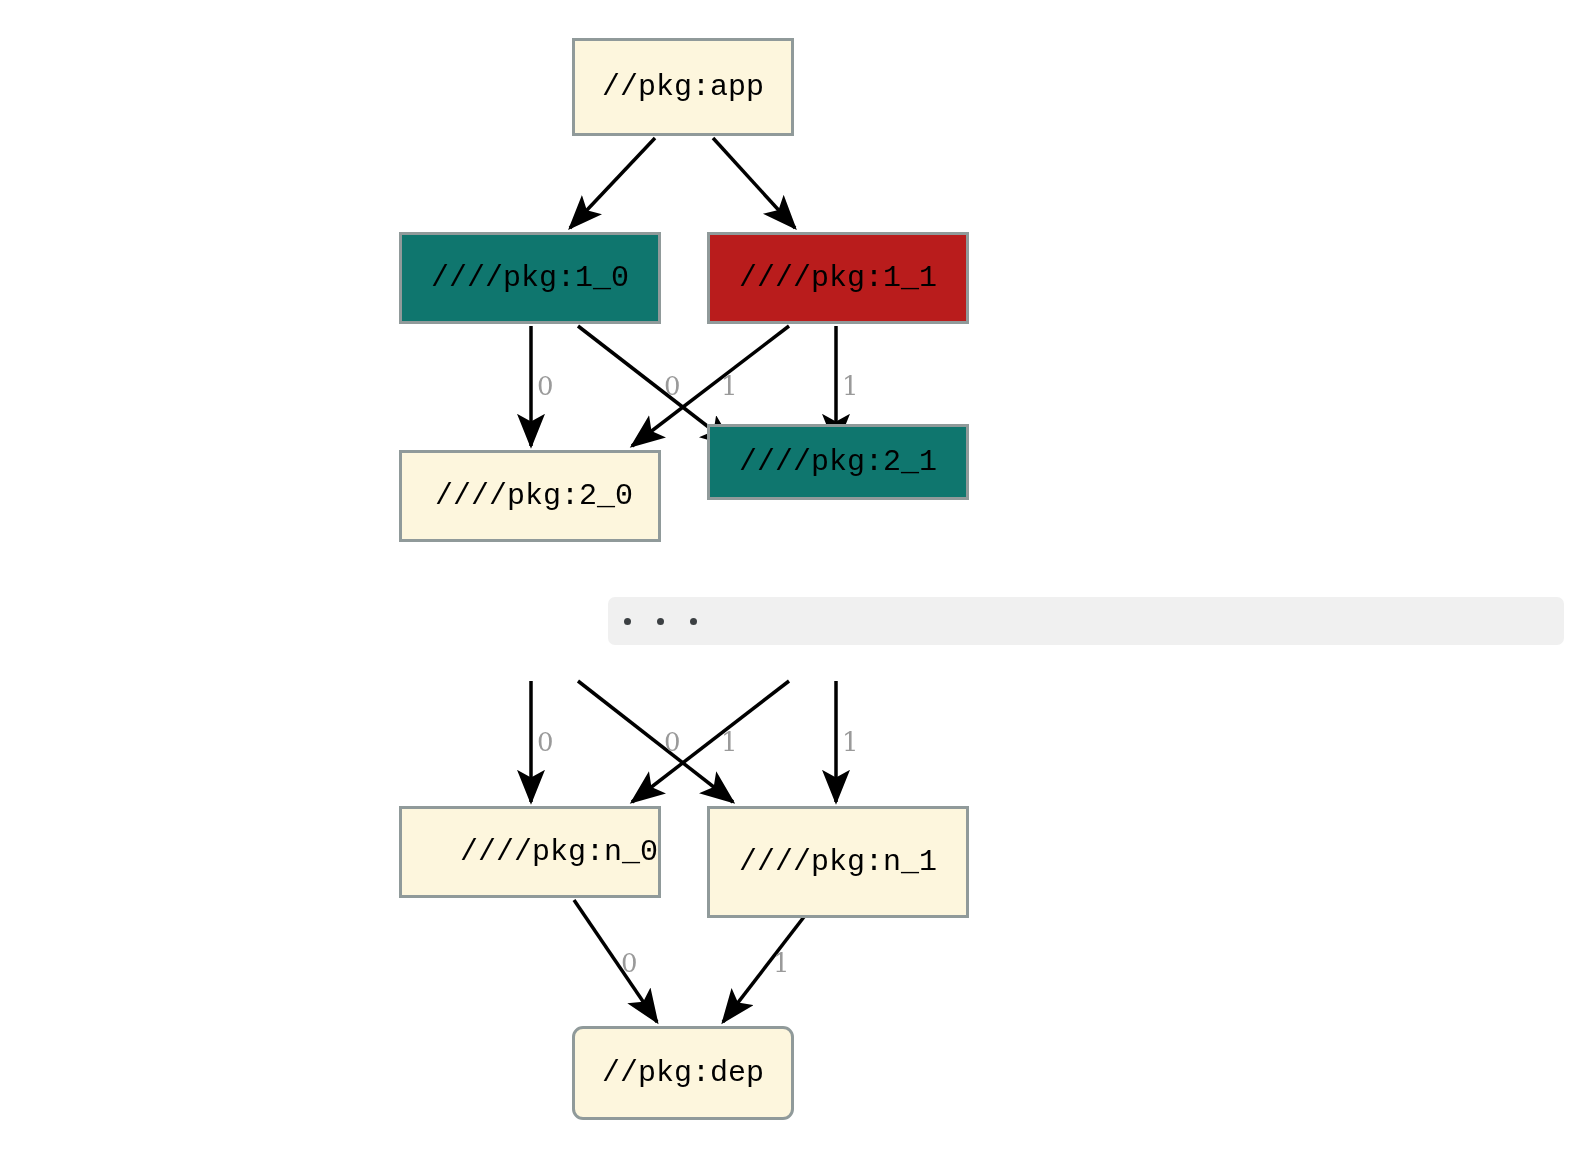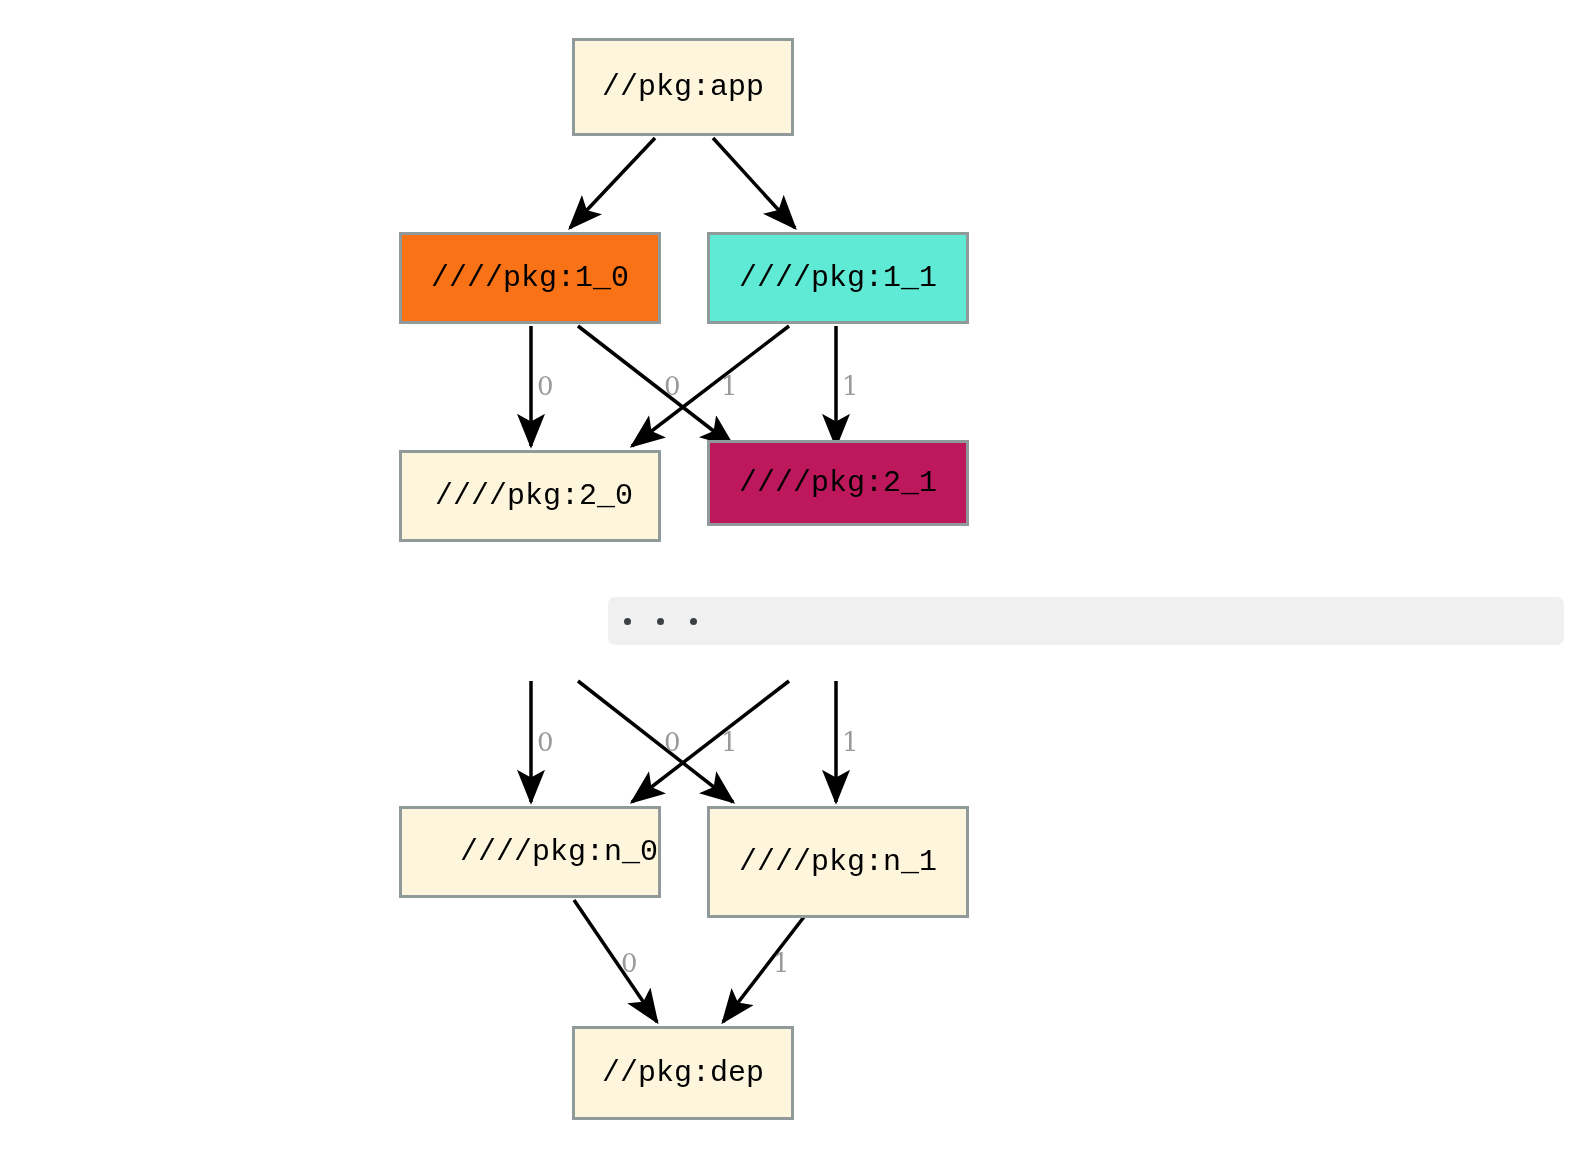--- a/index.html
+++ b/index.html
@@ -91,39 +91,39 @@
         <line x1="836" y1="681" x2="836" y2="802" stroke="#000000" stroke-width="3.5" marker-end="url(#arrow)"></line>
         <line x1="574" y1="900" x2="657" y2="1022" stroke="#000000" stroke-width="3.5" marker-end="url(#arrow)"></line>
         <line x1="817" y1="900" x2="723" y2="1022" stroke="#000000" stroke-width="3.5" marker-end="url(#arrow)"></line>
       </g>
   </svg>
 
   <div id="nodes-layer">
       <div class="node-box" style="left: 572px; top: 38px; width: 222px; height: 98px; background: rgb(253, 246, 221); border-color: rgb(144, 154, 154);">
         <span class="node-label">//pkg:app</span>
       </div>
-      <div class="node-box" style="left: 399px; top: 232px; width: 262px; height: 92px; background: #f97316; border-color: rgb(144, 154, 154);">
+      <div class="node-box" style="left: 399px; top: 232px; width: 262px; height: 92px; background: #0f766e; border-color: rgb(144, 154, 154);">
         <span class="node-label">////pkg:1_0</span>
       </div>
-      <div class="node-box" style="left: 707px; top: 232px; width: 262px; height: 92px; background: #5eead4; border-color: rgb(144, 154, 154);">
+      <div class="node-box" style="left: 707px; top: 232px; width: 262px; height: 92px; background: #b91c1c; border-color: rgb(144, 154, 154);">
         <span class="node-label">////pkg:1_1</span>
       </div>
       <div class="node-box" style="left: 399px; top: 450px; width: 262px; height: 92px; background: rgb(253, 246, 221); border-color: rgb(144, 154, 154); padding-left: 8px;">
         <span class="node-label">////pkg:2_0</span>
       </div>
-      <div class="node-box" style="left: 707px; top: 440px; width: 262px; height: 86px; background: #be185d; border-color: rgb(144, 154, 154);">
+      <div class="node-box" style="left: 707px; top: 424px; width: 262px; height: 76px; background: #0f766e; border-color: rgb(144, 154, 154);">
         <span class="node-label">////pkg:2_1</span>
       </div>
       <div class="node-box" style="left: 399px; top: 806px; width: 262px; height: 92px; background: rgb(253, 246, 221); border-color: rgb(144, 154, 154); justify-content: flex-end;">
         <span class="node-label">////pkg:n_0</span>
       </div>
       <div class="node-box" style="left: 707px; top: 806px; width: 262px; height: 112px; background: rgb(253, 246, 221); border-color: rgb(144, 154, 154);">
         <span class="node-label">////pkg:n_1</span>
       </div>
-      <div class="node-box" style="left: 572px; top: 1026px; width: 222px; height: 94px; background: rgb(253, 246, 221); border-color: rgb(144, 154, 154);">
+      <div class="node-box" style="left: 572px; top: 1026px; width: 222px; height: 94px; background: rgb(253, 246, 221); border-color: rgb(144, 154, 154); border-radius: 11px;">
         <span class="node-label">//pkg:dep</span>
       </div>
     </div>
   <div id="edge-labels-layer">
       <div class="edge-label" style="left: 537px; top: 371px; color: rgb(154, 154, 154);">0</div>
       <div class="edge-label" style="left: 721px; top: 371px; color: rgb(154, 154, 154);">1</div>
       <div class="edge-label" style="left: 664px; top: 371px; color: rgb(154, 154, 154);">0</div>
       <div class="edge-label" style="left: 842px; top: 371px; color: rgb(154, 154, 154);">1</div>
       <div class="edge-label" style="left: 537px; top: 727px; color: rgb(154, 154, 154);">0</div>
       <div class="edge-label" style="left: 721px; top: 727px; color: rgb(154, 154, 154);">1</div>

